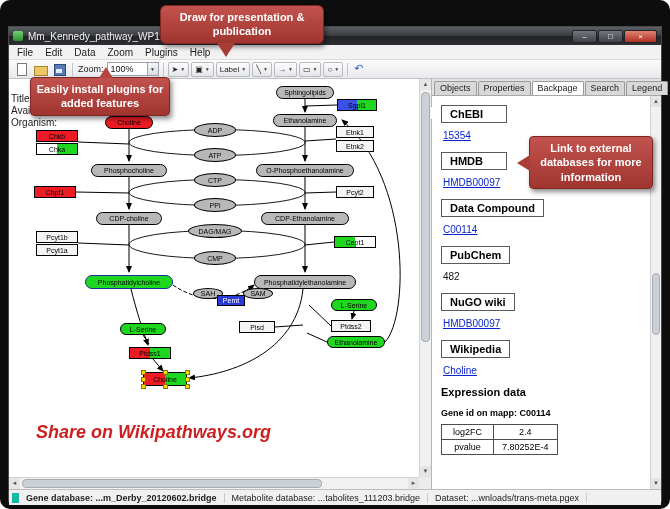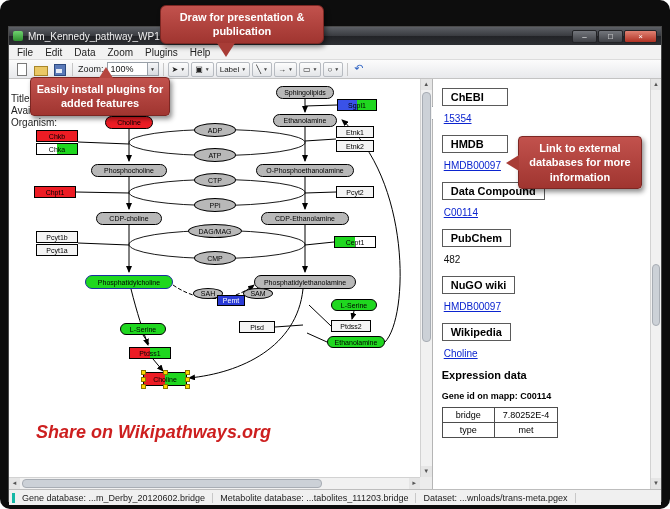--- a/index.html
+++ b/index.html
@@ -101,33 +101,33 @@
   .side-scroll .s-btn { position:absolute; left:0; right:0; height:11px; font-size:6px; line-height:11px;
                         text-align:center; color:#555; background:#e5e5e5; }
   .side-scroll .s-up { top:0; } .side-scroll .s-down { bottom:0; }
   .side-scroll .s-thumb { position:absolute; left:1px; right:1px; top:45%; height:62px;
                           background:#ccd1d7; border:1px solid #a8adb4; border-radius:4px; }
 
   
   .statusbar { height:16px; background:#f0f0f0; border-top:1px solid #bdbdbd;
                display:flex; align-items:center; padding-left:3px; }
   .status-seg { font-size:9px; color:#222; padding:0 7px; border-right:1px solid #c8c8c8; white-space:nowrap; }
-  .status-seg:first-child { border-left:3px solid #14b8a6; }
+  .status-seg:first-child { border-left:7px solid #14b8a6;font-weight:bold; }
 
   
   .callout { position:absolute; z-index:60; background:linear-gradient(#c2524d,#a03530);
              border:1px solid #7c2723; border-radius:4px; color:#fff; font-weight:bold; font-size:11px;
              text-align:center; padding:4px 5px; box-shadow:2px 3px 5px rgba(0,0,0,.45); line-height:1.3; }
   .callout.draw { left:160px; top:5px; width:164px;border-radius:6px; }
   .callout.draw::after { content:""; position:absolute; top:100%; left:56px;
              border:9px solid transparent; border-top:14px solid #a83c36; }
   .callout.plugins { left:30px; top:77px; width:140px;text-align:center; }
   .callout.plugins::before { content:""; position:absolute; bottom:100%; left:68px;
              border:7px solid transparent; border-bottom:11px solid #b5463f; }
-  .callout.link { left:518px; top:136px; width:124px; }
+  .callout.link { left:529px; top:136px; width:124px; }
   .callout.link::before { content:""; position:absolute; right:100%; top:18px;
              border:8px solid transparent; border-right:13px solid #a83c36; }
   .callout.viz { left:226px; top:370px; width:182px; }
   .callout.viz::before { content:""; position:absolute; right:100%; top:9px;
              border:7px solid transparent; border-right:12px solid #a83c36; }
   .share-text { position:absolute; left:36px; top:422px; z-index:55; color:#cd1f1f;
                 font-size:18px; font-weight:bold; font-style:italic; letter-spacing:0; }
 </style>
 </head>
 <body>
@@ -370,40 +370,47 @@
         </div>
         <div class="hscroll">
           <div class="scroll-btn left">◄</div>
           <div class="thumb"></div>
           <div class="scroll-btn right">►</div>
         </div>
         <div class="corner"></div>
       </div>
 
       <div class="sidebar">
+        <div class="tabs">
+            <div class="tab">Objects</div>
+            <div class="tab">Properties</div>
+            <div class="tab active">Backpage</div>
+            <div class="tab">Search</div>
+            <div class="tab">Legend</div>
+          </div>
         <div class="bp-content">
           <div>
               <div class="bp-section"><div class="bp-header">ChEBI</div><span class="bp-link">15354</span></div>
               <div class="bp-section"><div class="bp-header">HMDB</div><span class="bp-link">HMDB00097</span></div>
               <div class="bp-section"><div class="bp-header">Data Compound</div><span class="bp-link">C00114</span></div>
               <div class="bp-section"><div class="bp-header">PubChem</div><span class="bp-value">482</span></div>
               <div class="bp-section"><div class="bp-header">NuGO wiki</div><span class="bp-link">HMDB00097</span></div>
               <div class="bp-section"><div class="bp-header">Wikipedia</div><span class="bp-link">Choline</span></div>
             </div>
           <div class="bp-expr">Expression data</div>
           <div class="bp-geneid">Gene id on mapp: C00114</div>
           <table class="bp-table">
             <tbody>
                 <tr>
-                  <td>bridge</td>
-                  <td>7.80252E-4</td>
+                  <td>log2FC</td>
+                  <td>2.4</td>
                 </tr>
                 <tr>
-                  <td>type</td>
-                  <td>met</td>
+                  <td>pvalue</td>
+                  <td>7.80252E-4</td>
                 </tr>
               </tbody>
           </table>
           <div class="side-scroll">
             <div class="s-btn s-up">▲</div>
             <div class="s-thumb"></div>
             <div class="s-btn s-down">▼</div>
           </div>
         </div>
       </div>

